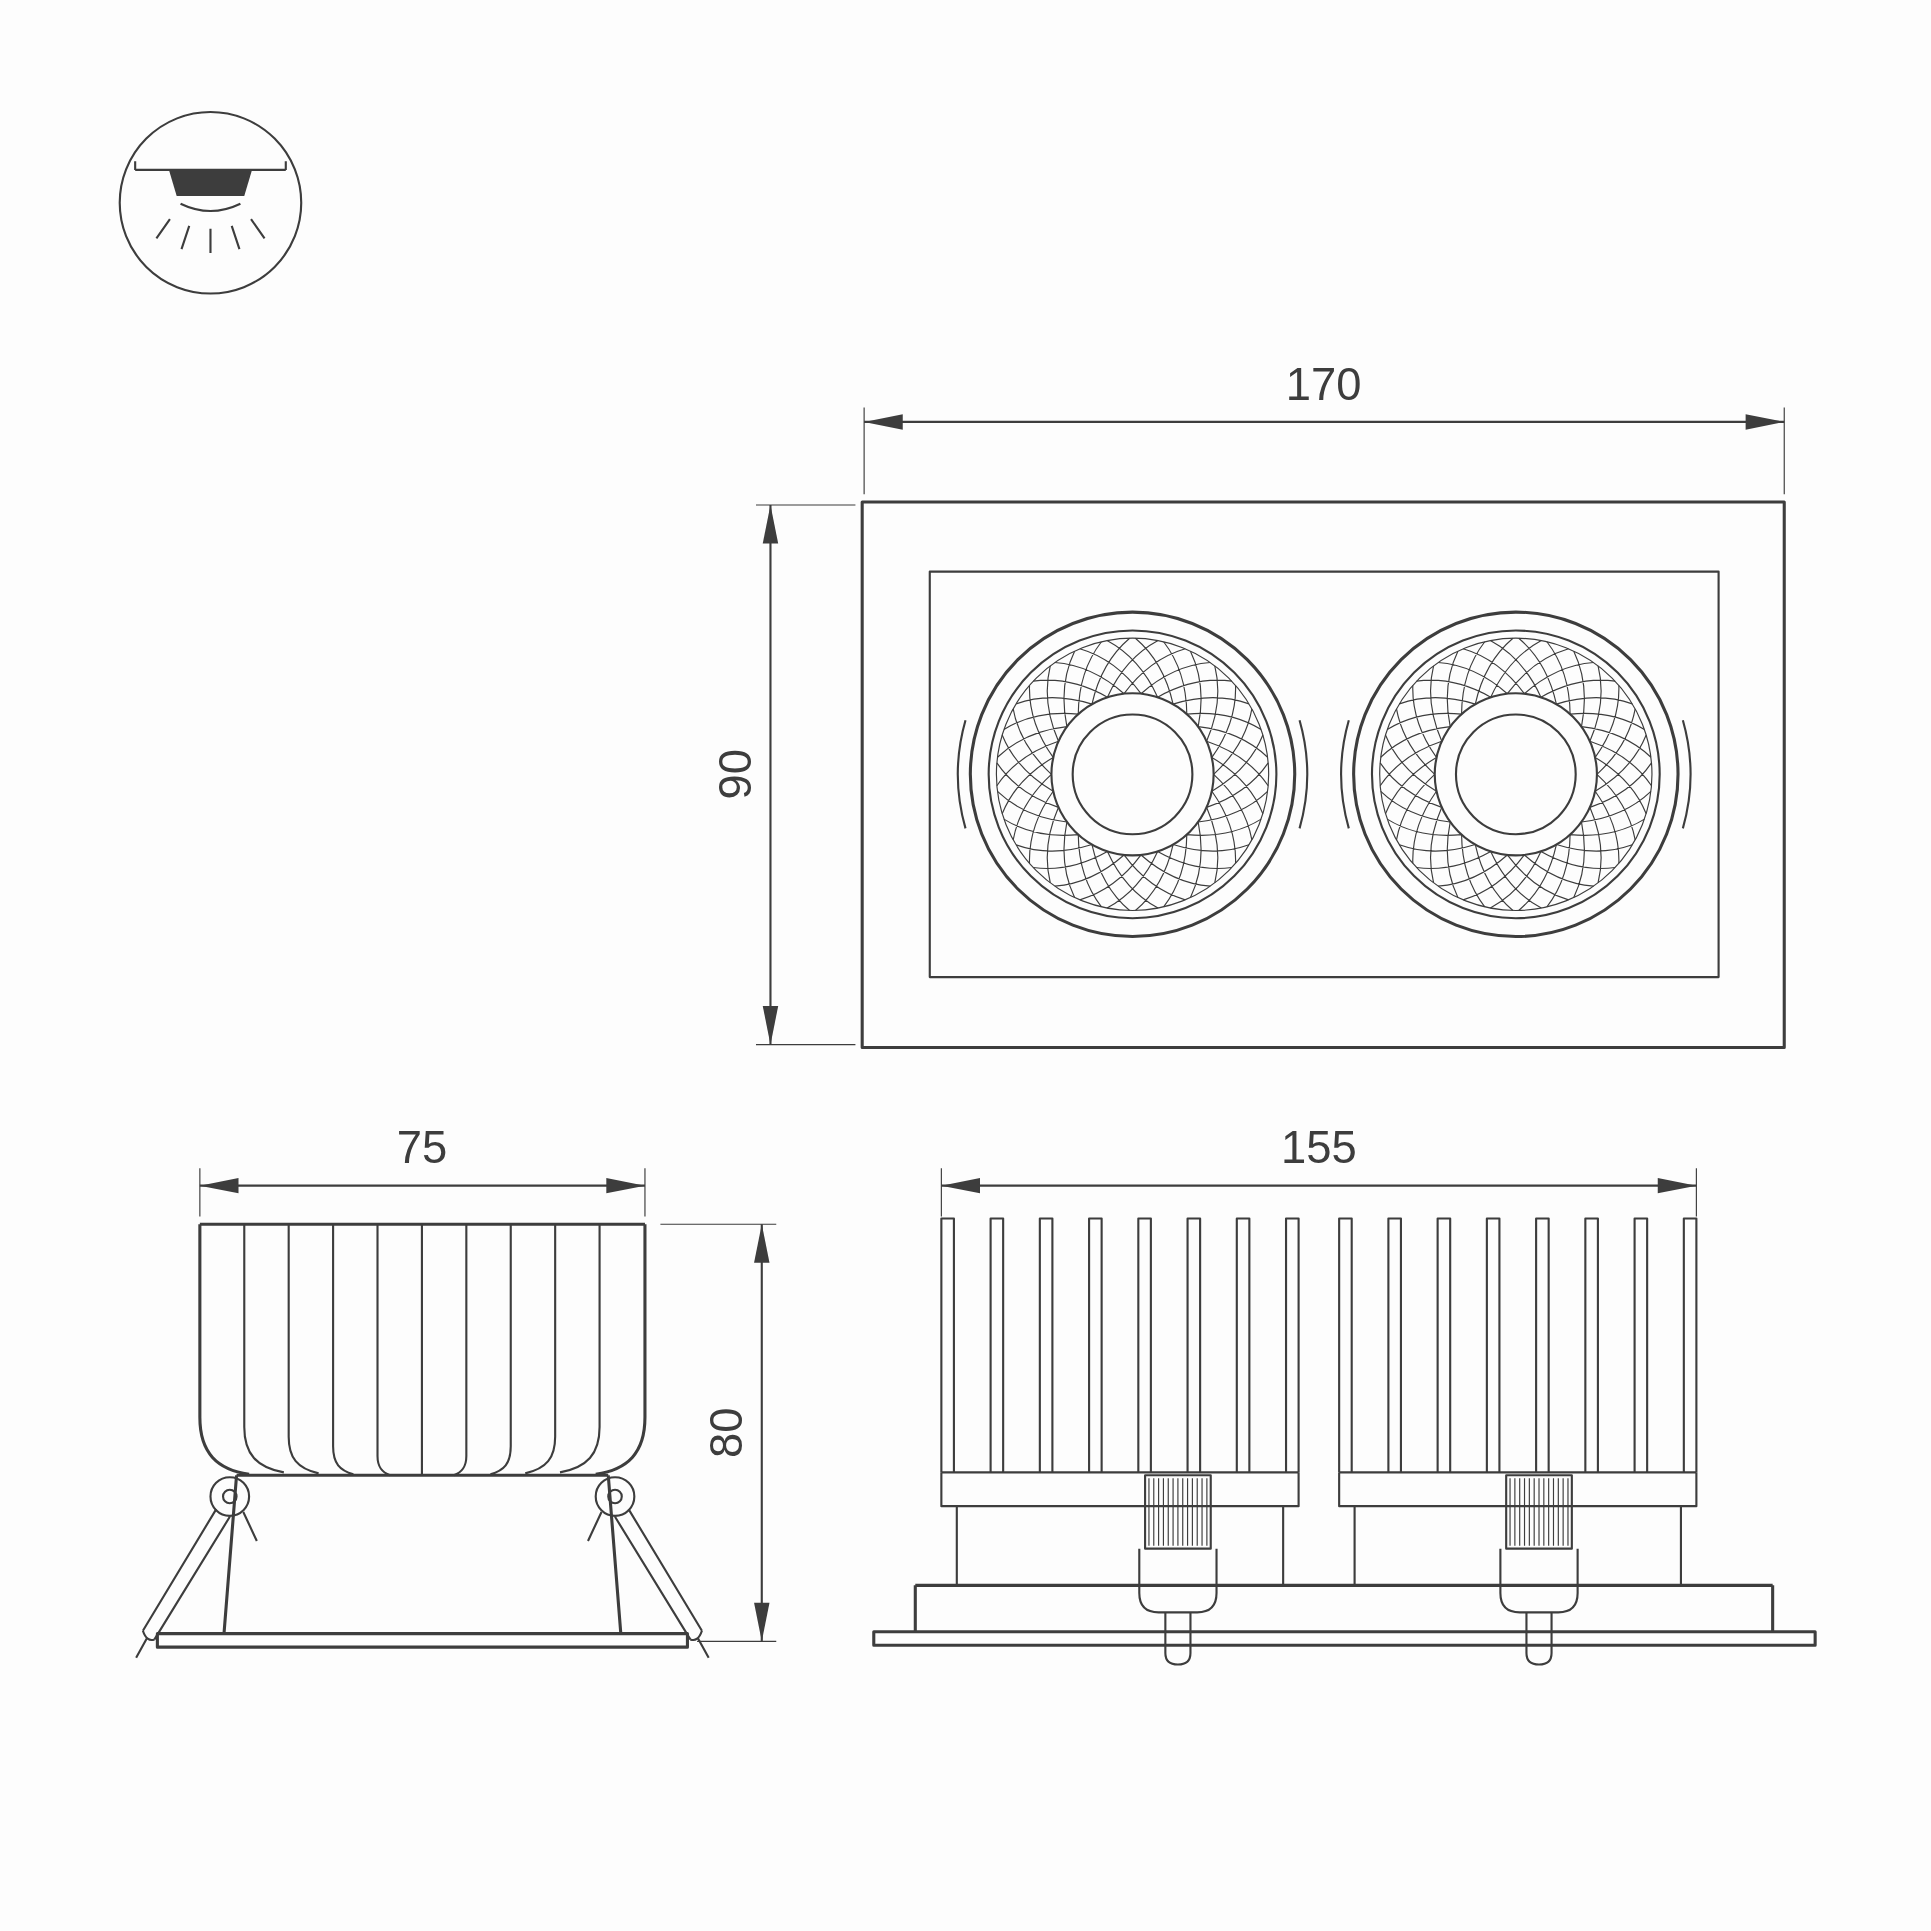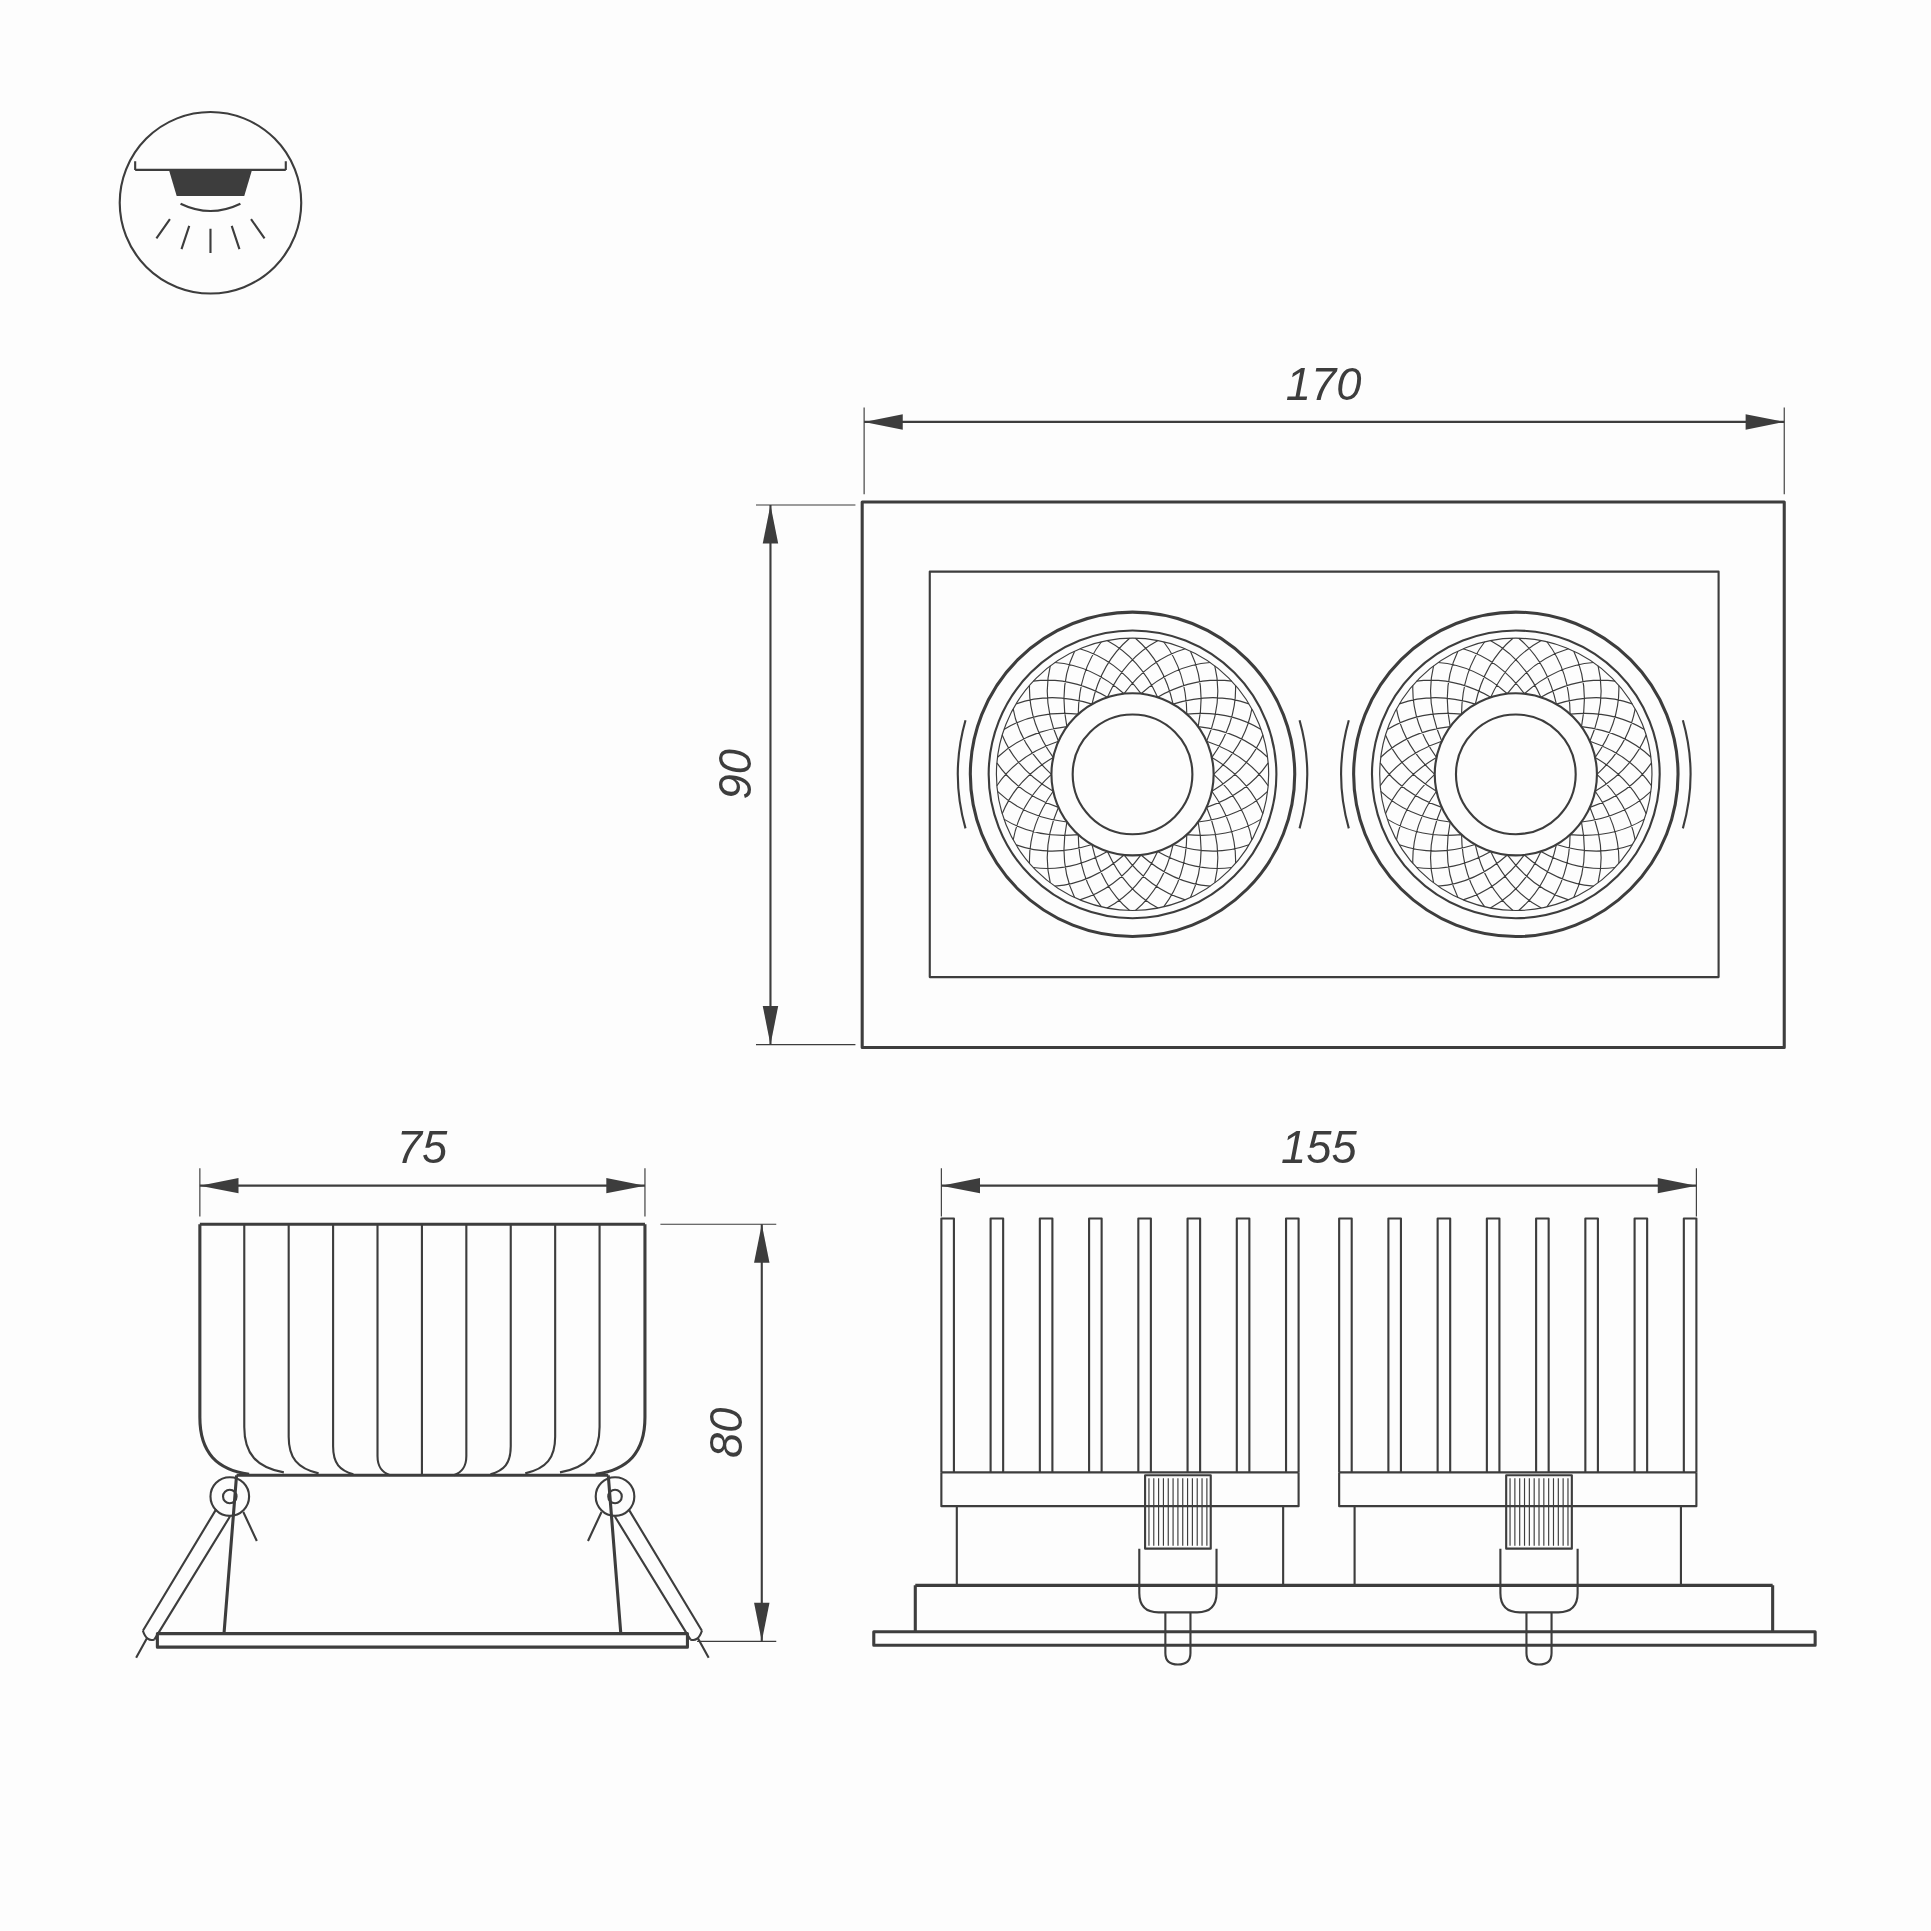--- a/index.html
+++ b/index.html
@@ -1,17 +1,17 @@
 <!DOCTYPE html>
 <html style="--line: #3d3d3d; --bg: #fdfdfd;"><head>
 <meta charset="utf-8">
 <style>
   :root { --line:#3d3d3d; --bg:#fdfdfd; }
   html,body { margin:0; padding:0; background:var(--bg); }
-  .canvas { width:1901px; height:1931px; background:var(--bg); position:relative;font-style:italic; }
+  .canvas { width:1901px; height:1931px; background:var(--bg); position:relative; }
   svg { display:block; }
   .ln { fill:none; stroke:var(--line); stroke-linecap:butt; stroke-linejoin:round; }
   .s3 { stroke-width:3.2; }
   .s2 { stroke-width:2.2; }
   .s1 { stroke-width:1.2; }
   .fill { fill:var(--line); stroke:none; }
   .dimtext { font-family:"Liberation Sans","DejaVu Sans",sans-serif; font-size:47px; fill:var(--line); }
 </style>
 </head>
 <body>

